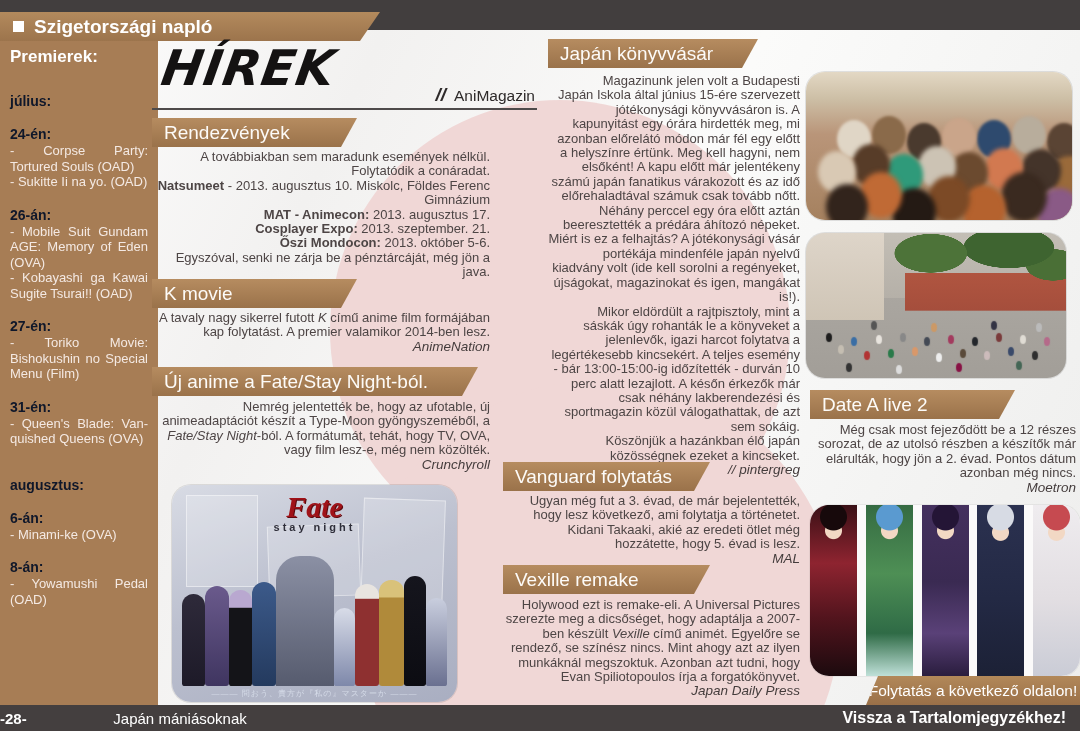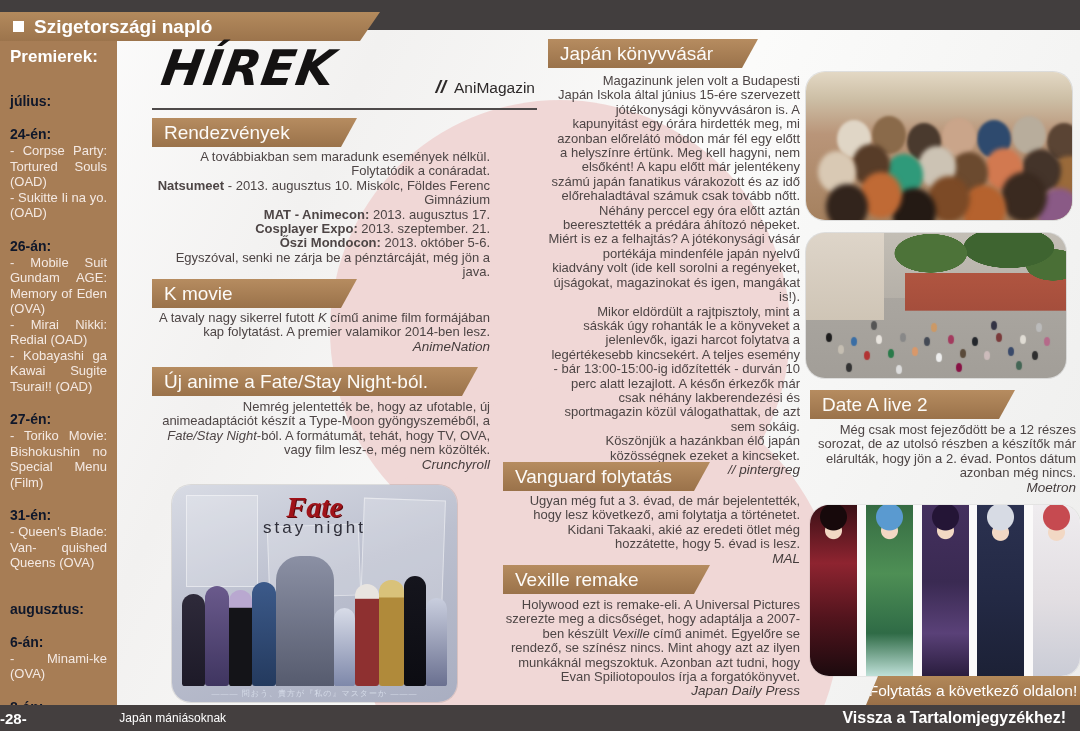--- a/index.html
+++ b/index.html
@@ -13,34 +13,34 @@
 
   
   .topbar{position:absolute;left:0;top:0;width:1080px;height:30px;background:#423e3e;}
   .titlebar{position:absolute;left:0;top:12px;width:380px;height:29px;
             background:linear-gradient(180deg,#b38a5d,#9c744c);
             clip-path:polygon(0 0,100% 0,calc(100% - 20px) 100%,0 100%);
             display:flex;align-items:center;color:#fff;font-size:19px;font-weight:bold;}
   .sq{width:11px;height:11px;background:#fff;margin:0 10px 0 13px;}
 
   
-  .sidebar{position:absolute;left:0;top:41px;width:117px;height:664px;background:#a77d55;
+  .sidebar{position:absolute;left:0;top:41px;width:158px;height:664px;background:#a77d55;
            box-sizing:border-box;padding:6px 10px 0 10px;color:#f4e9e3;}
   .sb-head{font-size:17px;font-weight:bold;color:#fff;margin:0 0 26px 0;}
   .sgroup{margin-top:17px;}
   .sgroup.gap{margin-top:30px;}
   .sg-label{font-size:14px;font-weight:bold;color:#0f172a;margin:0 0 1px 0;}
   .sg-entry{font-size:13px;line-height:15.5px;text-align:justify;margin:0;}
 
   
   .masthead{position:absolute;left:152px;top:46px;width:385px;height:62px;border-bottom:2px solid #4e4a4a;}
   .logo{position:absolute;left:10px;top:-6px;font-family:"DejaVu Sans",sans-serif;
         font-size:49px;font-weight:bold;font-style:italic;color:#141212;
         letter-spacing:1px;transform:skewX(-9deg);}
-  .byline{position:absolute;right:2px;bottom:10px;color:#2e2a2a;}
+  .byline{position:absolute;right:2px;bottom:2px;color:#2e2a2a;}
   .byline .sl{font-size:19px;font-weight:bold;font-style:italic;margin-right:8px;}
   .byline .nm{font-size:15.5px;}
 
   
   .shead{position:absolute;height:29px;line-height:29px;box-sizing:border-box;
          background:linear-gradient(180deg,#b68c60,#9a724a);color:#fdfbf8;
          font-size:19px;padding:0 18px 0 12px;white-space:nowrap;
          clip-path:polygon(0 0,100% 0,calc(100% - 16px) 100%,0 100%);}
   
   .btxt{position:absolute;font-size:13px;line-height:14.4px;color:#4d4545;text-align:justify;}
@@ -87,21 +87,21 @@
   
   .fate{left:172px;top:485px;width:285px;height:217px;
         background:linear-gradient(160deg,#d8dbe4 0%,#bcc0cf 45%,#a9aec1 100%);}
   .tile{position:absolute;background:rgba(255,255,255,.20);border:1px solid rgba(255,255,255,.45);}
   .t1{left:14px;top:10px;width:70px;height:90px;}
   .t2{left:190px;top:14px;width:80px;height:110px;transform:rotate(2deg);}
   .t3{left:96px;top:40px;width:90px;height:70px;transform:rotate(-2deg);}
   .fate-logo{position:absolute;left:0;top:8px;width:100%;text-align:center;}
   .fate-logo .f1{font-family:"Liberation Serif",serif;font-style:italic;font-weight:bold;
                  font-size:30px;color:#a01218;text-shadow:1px 1px 0 #5c0a0e;line-height:28px;}
-  .fate-logo .f2{font-size:17px;font-weight:normal;letter-spacing:3px;color:#2f2f3a;line-height:13px;}
+  .fate-logo .f2{font-size:11px;font-weight:bold;letter-spacing:3px;color:#2f2f3a;line-height:13px;}
   .chars{position:absolute;left:10px;right:10px;bottom:16px;height:130px;
          display:flex;align-items:flex-end;justify-content:space-between;}
   .fc{border-radius:12px 12px 3px 3px;}
   .fc1{width:24px;height:92px;background:linear-gradient(#2e2a3a,#1d1a28);}
   .fc2{width:26px;height:100px;background:linear-gradient(#6a5a8c,#3f3560);}
   .fc3{width:24px;height:96px;background:linear-gradient(#b9a8d0 18%,#141418 19%);}
   .fc4{width:26px;height:104px;background:linear-gradient(#3c5a8a,#243a5e);}
   .fcG{width:62px;height:130px;background:linear-gradient(#8b90a4,#565b6e);border-radius:24px 24px 0 0;}
   .fc5{width:22px;height:78px;background:linear-gradient(#d8dce8,#7e88aa);}
   .fc6{width:26px;height:102px;background:linear-gradient(#e8e4e0 14%,#8e3030 15%);}
@@ -133,21 +133,21 @@
 
   
   .banner{position:absolute;left:866px;top:676px;width:214px;height:29px;line-height:29px;
           background:linear-gradient(180deg,#b28859,#9a7048);color:#fff;font-size:15.5px;
           text-align:center;clip-path:polygon(12px 0,100% 0,100% 100%,0 100%);}
 
   
   .footer{position:absolute;left:0;top:705px;width:1080px;height:26px;background:#443f3f;
           color:#fff;display:flex;align-items:center;}
   .f-brand{font-size:16px;font-weight:bold;margin-left:16px;margin-top:48px;}
-  .f-tag{font-size:12px;margin-left:10px;}
+  .f-tag{font-size:15px;margin-left:4px;}
   .f-page{position:absolute;left:0;width:100%;font-size:15px;font-weight:bold;}
   .f-back{margin-left:auto;margin-right:14px;font-size:16px;font-weight:bold;position:relative;}
 </style>
 </head>
 <body>
 
 <div id="page">
 
   <div class="circle c1"></div>
   <div class="circle c2"></div>
@@ -167,21 +167,20 @@
 
     <div class="sgroup">
       <p class="sg-label">24-én:</p>
       <p class="sg-entry">- Corpse Party: Tortured Souls (OAD)</p>
       <p class="sg-entry">- Sukitte Ii na yo. (OAD)</p>
     </div>
 
     <div class="sgroup">
       <p class="sg-label">26-án:</p>
       <p class="sg-entry">- Mobile Suit Gundam AGE: Memory of Eden (OVA)</p>
-      <p class="sg-entry">- Mirai Nikki: Redial (OAD)</p>
       <p class="sg-entry">- Kobayashi ga Kawai Sugite Tsurai!! (OAD)</p>
     </div>
 
     <div class="sgroup">
       <p class="sg-label">27-én:</p>
       <p class="sg-entry">- Toriko Movie: Bishokushin no Special Menu (Film)</p>
     </div>
 
     <div class="sgroup">
       <p class="sg-label">31-én:</p>

